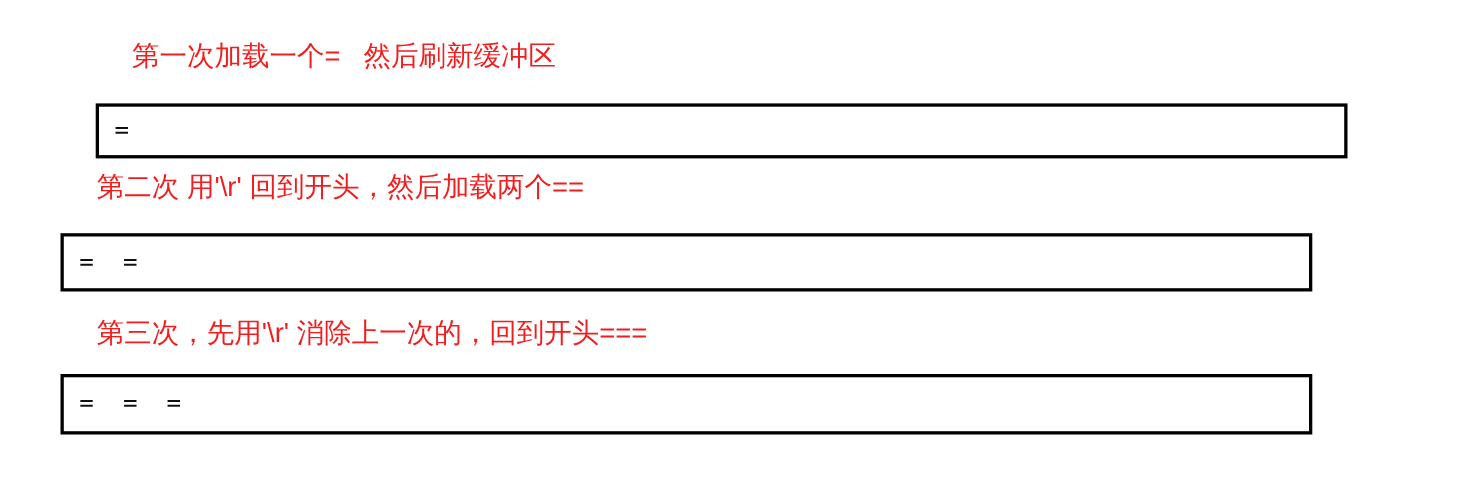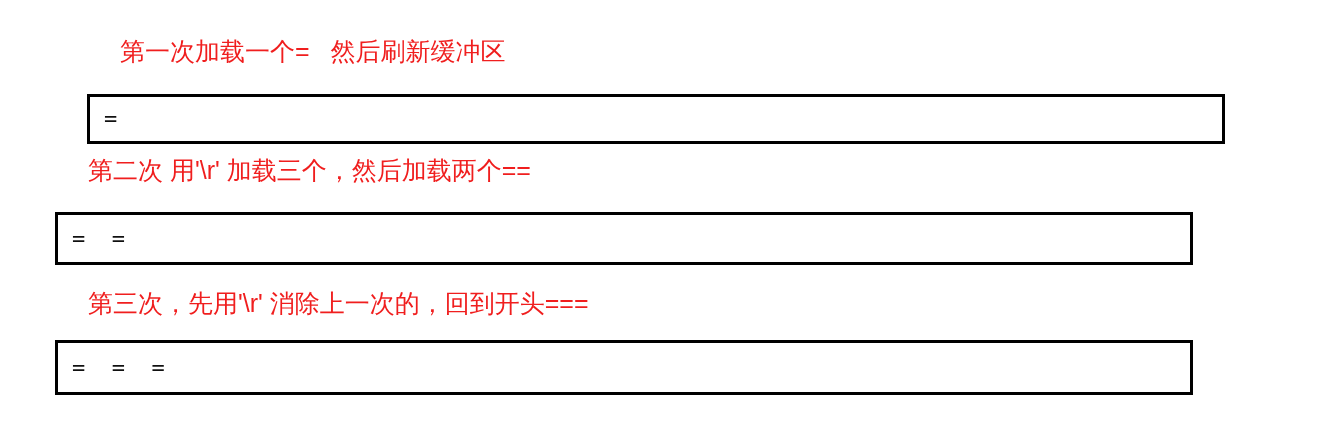--- a/index.html
+++ b/index.html
@@ -79,21 +79,21 @@
 <div id="page">
 
   <div class="step" id="step-1">
     <div class="annotation">第一次加载一个=   然后刷新缓冲区</div>
     <div class="console-box">
       <span class="console-text">=</span>
     </div>
   </div>
 
   <div class="step" id="step-2">
-    <div class="annotation">第二次 用'\r' 加载三个，然后加载两个==</div>
+    <div class="annotation">第二次 用'\r' 回到开头，然后加载两个==</div>
     <div class="console-box">
       <span class="console-text">=  =</span>
     </div>
   </div>
 
   <div class="step" id="step-3">
     <div class="annotation">第三次，先用'\r' 消除上一次的，回到开头===</div>
     <div class="console-box">
       <span class="console-text">=  =  =</span>
     </div>

